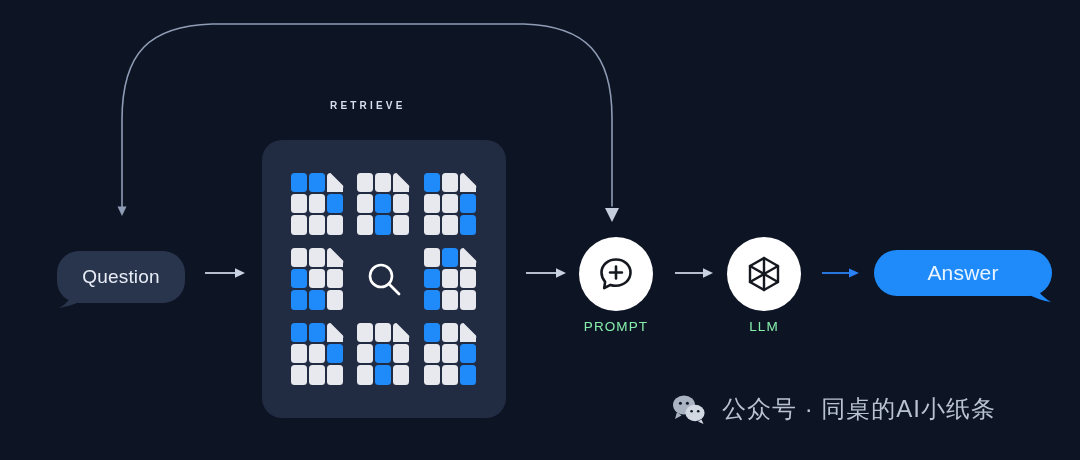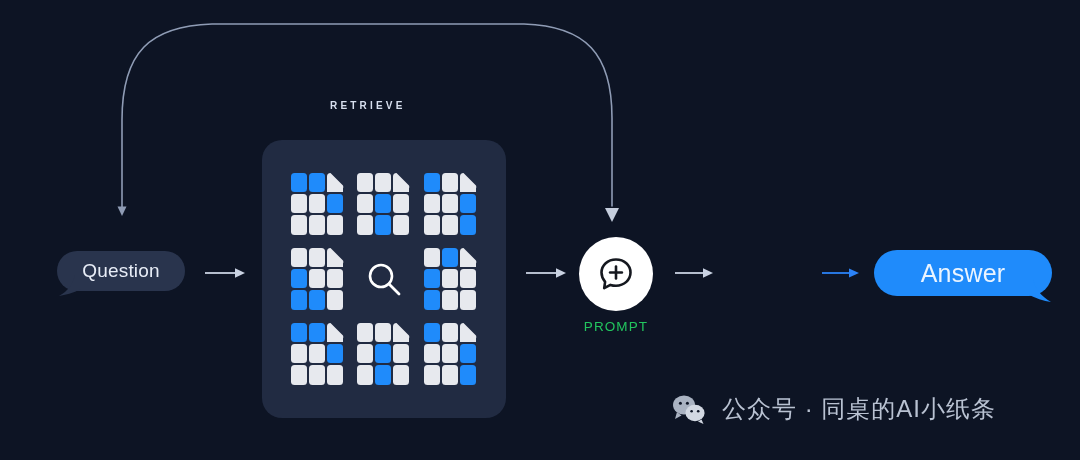--- a/index.html
+++ b/index.html
@@ -29,21 +29,21 @@
     width: 1080px; height: 460px;
     pointer-events: none;
   }
 
   
   #question-bubble {
     position: absolute;
     left: 57px;
     top: 251px;
     width: 128px;
-    height: 40px;
+    height: 52px;
     background: #29344d;
     border-radius: 22px;
     display: flex;
     align-items: center;
     justify-content: center;
   }
   #question-bubble .tail {
     position: absolute;
     left: 2px;
     bottom: -6px;
@@ -120,21 +120,21 @@
     background: #ffffff;
     display: flex;
     align-items: center;
     justify-content: center;
   }
   .node .node-label {
     position: absolute;
     top: 82px;
     left: 50%;
     transform: translateX(-50%);
-    color: #22c55e;
+    color: #86efac;
     font-size: 13.5px;
     letter-spacing: 1.1px;
     white-space: nowrap;
     font-weight: 500;
   }
   #node-prompt { left: 579px; top: 237px; }
   #node-llm    { left: 727px; top: 237px; }
 
   
   #answer-bubble {
@@ -151,21 +151,21 @@
   }
   #answer-bubble .tail {
     position: absolute;
     right: 1px;
     bottom: -7px;
     width: 28px;
     height: 24px;
   }
   #answer-label {
     color: #eaf4ff;
-    font-size: 25px;
+    font-size: 21px;
     letter-spacing: .2px;
     position: relative;
     z-index: 2;
   }
 
   
   #watermark {
     position: absolute;
     left: 672px;
     top: 393px;
@@ -364,20 +364,34 @@
     <div class="node-label">PROMPT</div>
   </div>
 
   <div class="flow-arrow" style="left:675px; top:266px; width:40px;">
     <svg width="40" height="14" viewBox="0 0 40 14">
       <line x1="0" y1="7" x2="29" y2="7" stroke="#c9d2e2" stroke-width="1.8"></line>
       <path d="M38 7 L28 2.2 L28 11.8 Z" fill="#c9d2e2"></path>
     </svg>
   </div>
 
+  <div class="node" id="node-llm">
+    <div class="disc">
+      <svg width="36" height="38" viewBox="0 0 36 38">
+        <path d="M18 3 L32 11 L32 27 L18 35 L4 27 L4 11 Z" fill="none" stroke="#15181f" stroke-width="2.4" stroke-linejoin="round"></path>
+        <line x1="18" y1="19" x2="18" y2="35" stroke="#15181f" stroke-width="2.4" stroke-linecap="round"></line>
+        <line x1="18" y1="19" x2="4" y2="11" stroke="#15181f" stroke-width="2.4" stroke-linecap="round"></line>
+        <line x1="18" y1="19" x2="32" y2="11" stroke="#15181f" stroke-width="2.4" stroke-linecap="round"></line>
+        <line x1="18" y1="19" x2="18" y2="3" stroke="#15181f" stroke-width="2.4" stroke-linecap="round"></line>
+        <line x1="18" y1="19" x2="4" y2="27" stroke="#15181f" stroke-width="2.4" stroke-linecap="round"></line>
+        <line x1="18" y1="19" x2="32" y2="27" stroke="#15181f" stroke-width="2.4" stroke-linecap="round"></line>
+      </svg>
+    </div>
+    <div class="node-label">LLM</div>
+  </div>
 
   <div class="flow-arrow" style="left:822px; top:266px; width:40px;">
     <svg width="40" height="14" viewBox="0 0 40 14">
       <line x1="0" y1="7" x2="28" y2="7" stroke="#2b82f6" stroke-width="1.8"></line>
       <path d="M37 7 L27 2.4 L27 11.6 Z" fill="#2b82f6"></path>
     </svg>
   </div>
 
   <div id="answer-bubble">
     <div class="tail">

